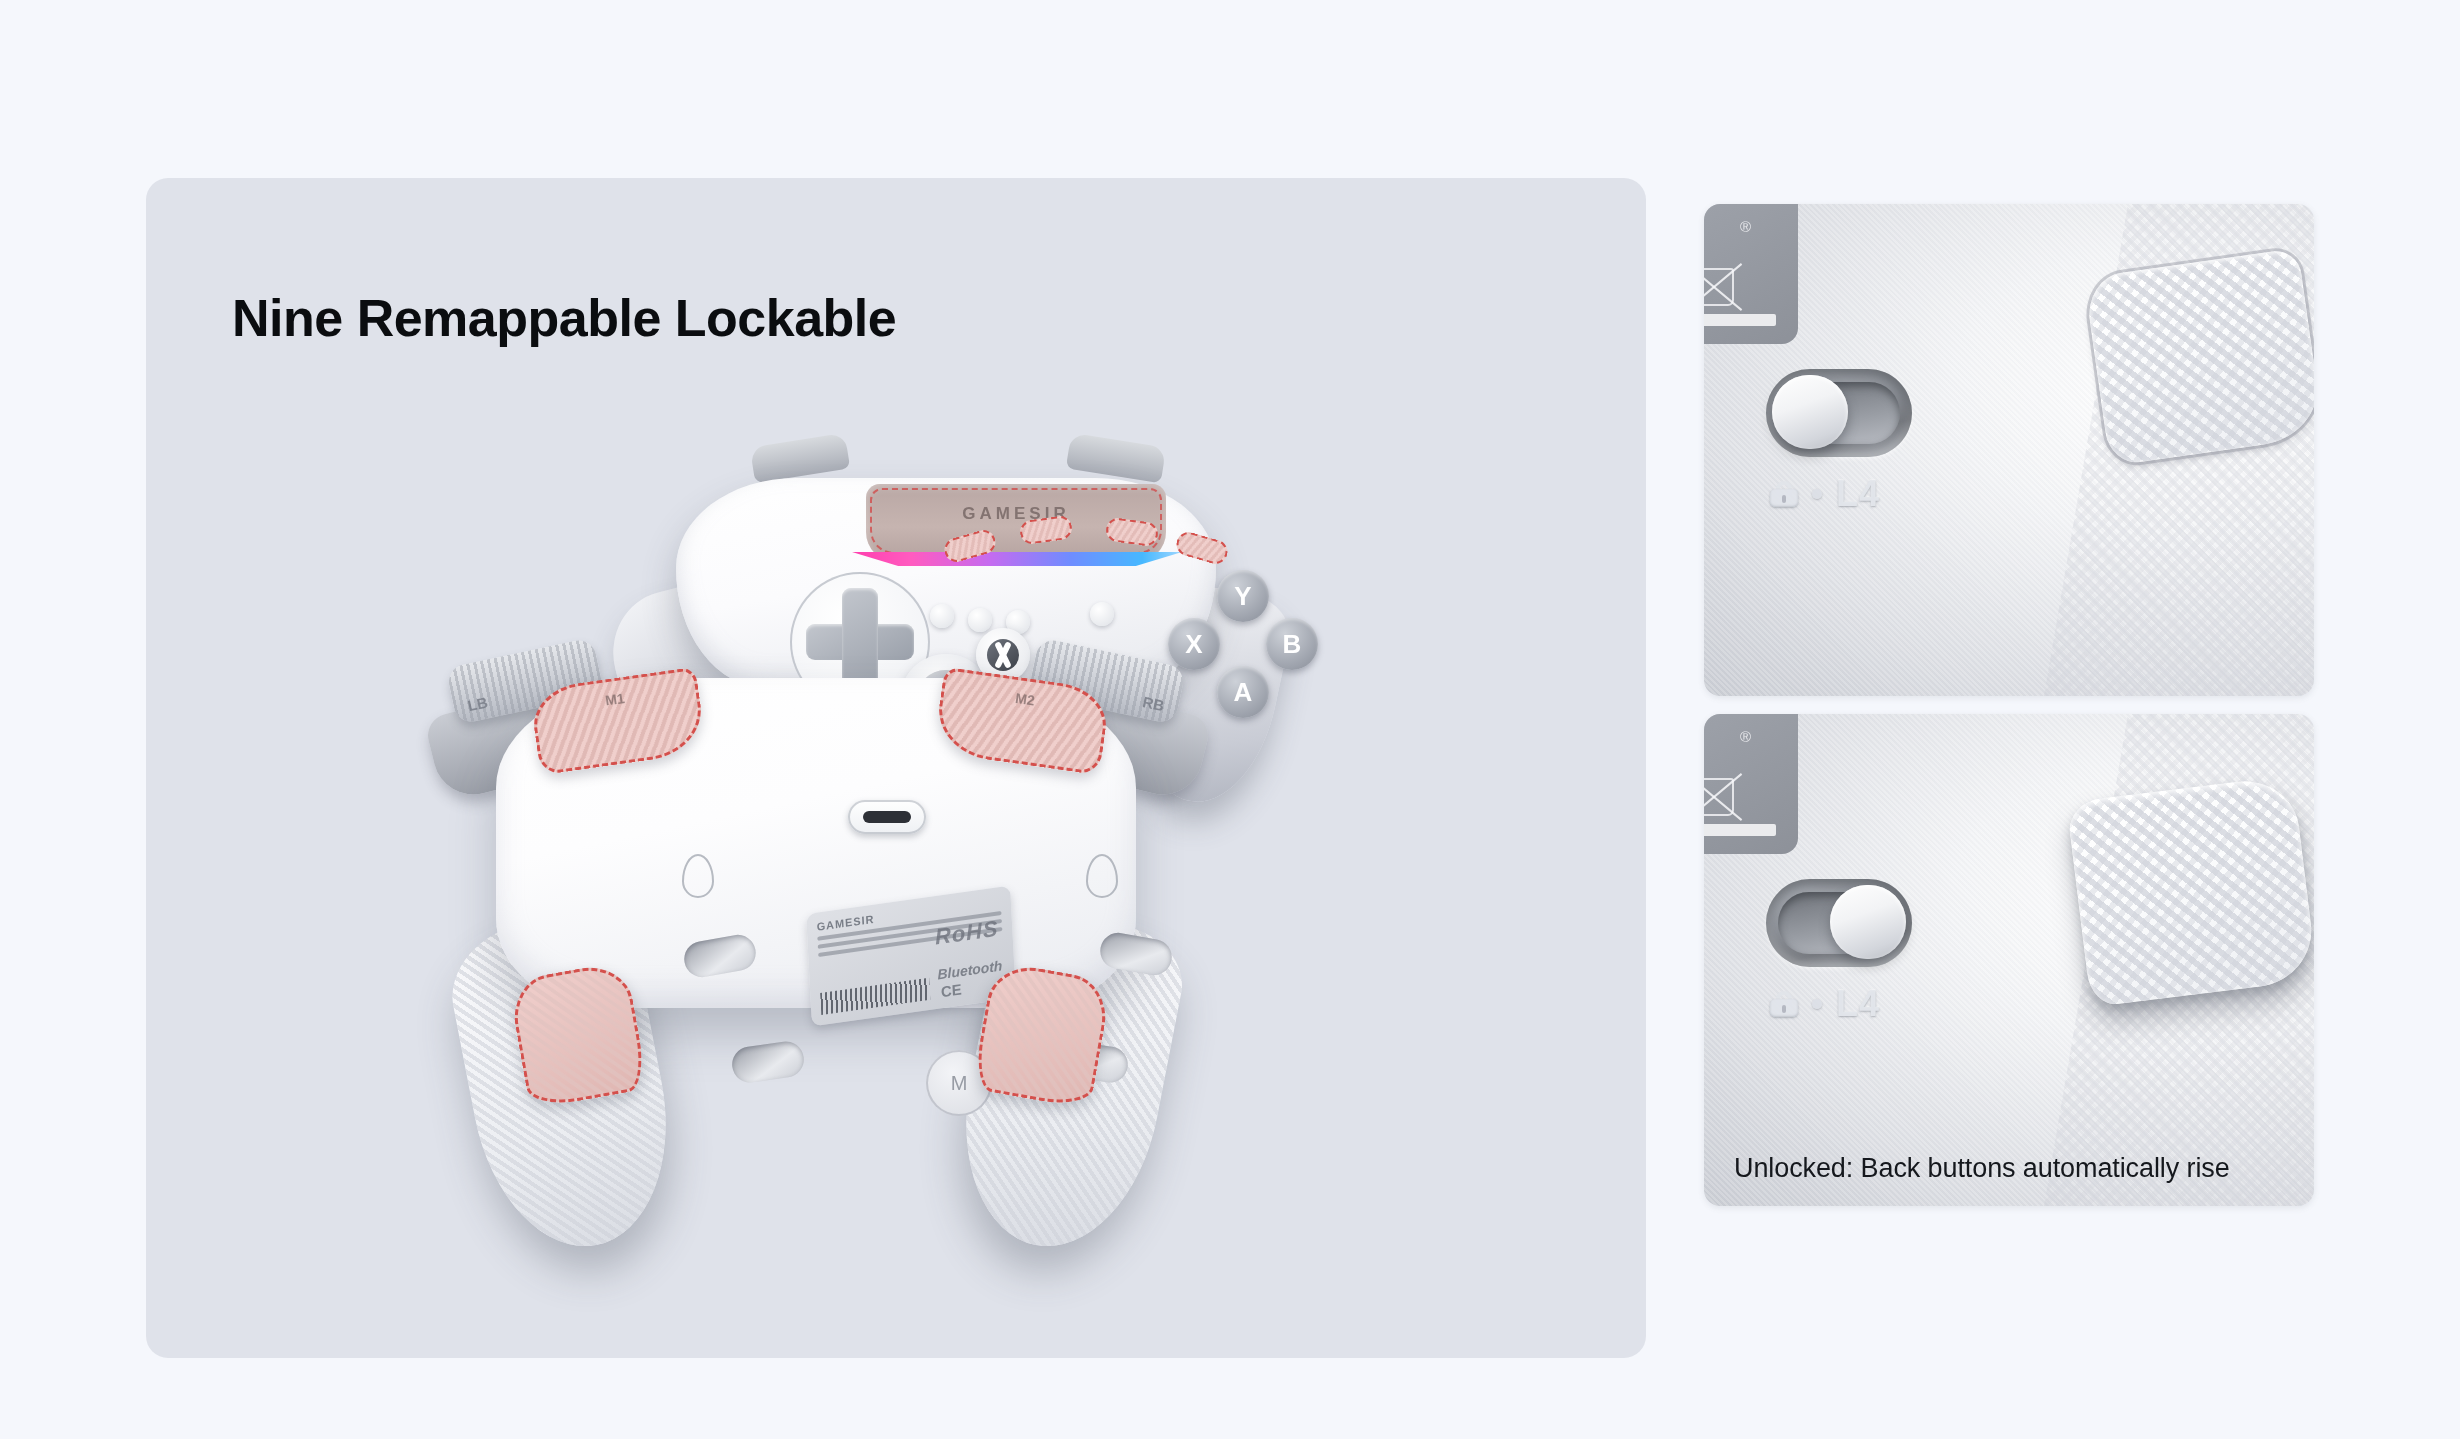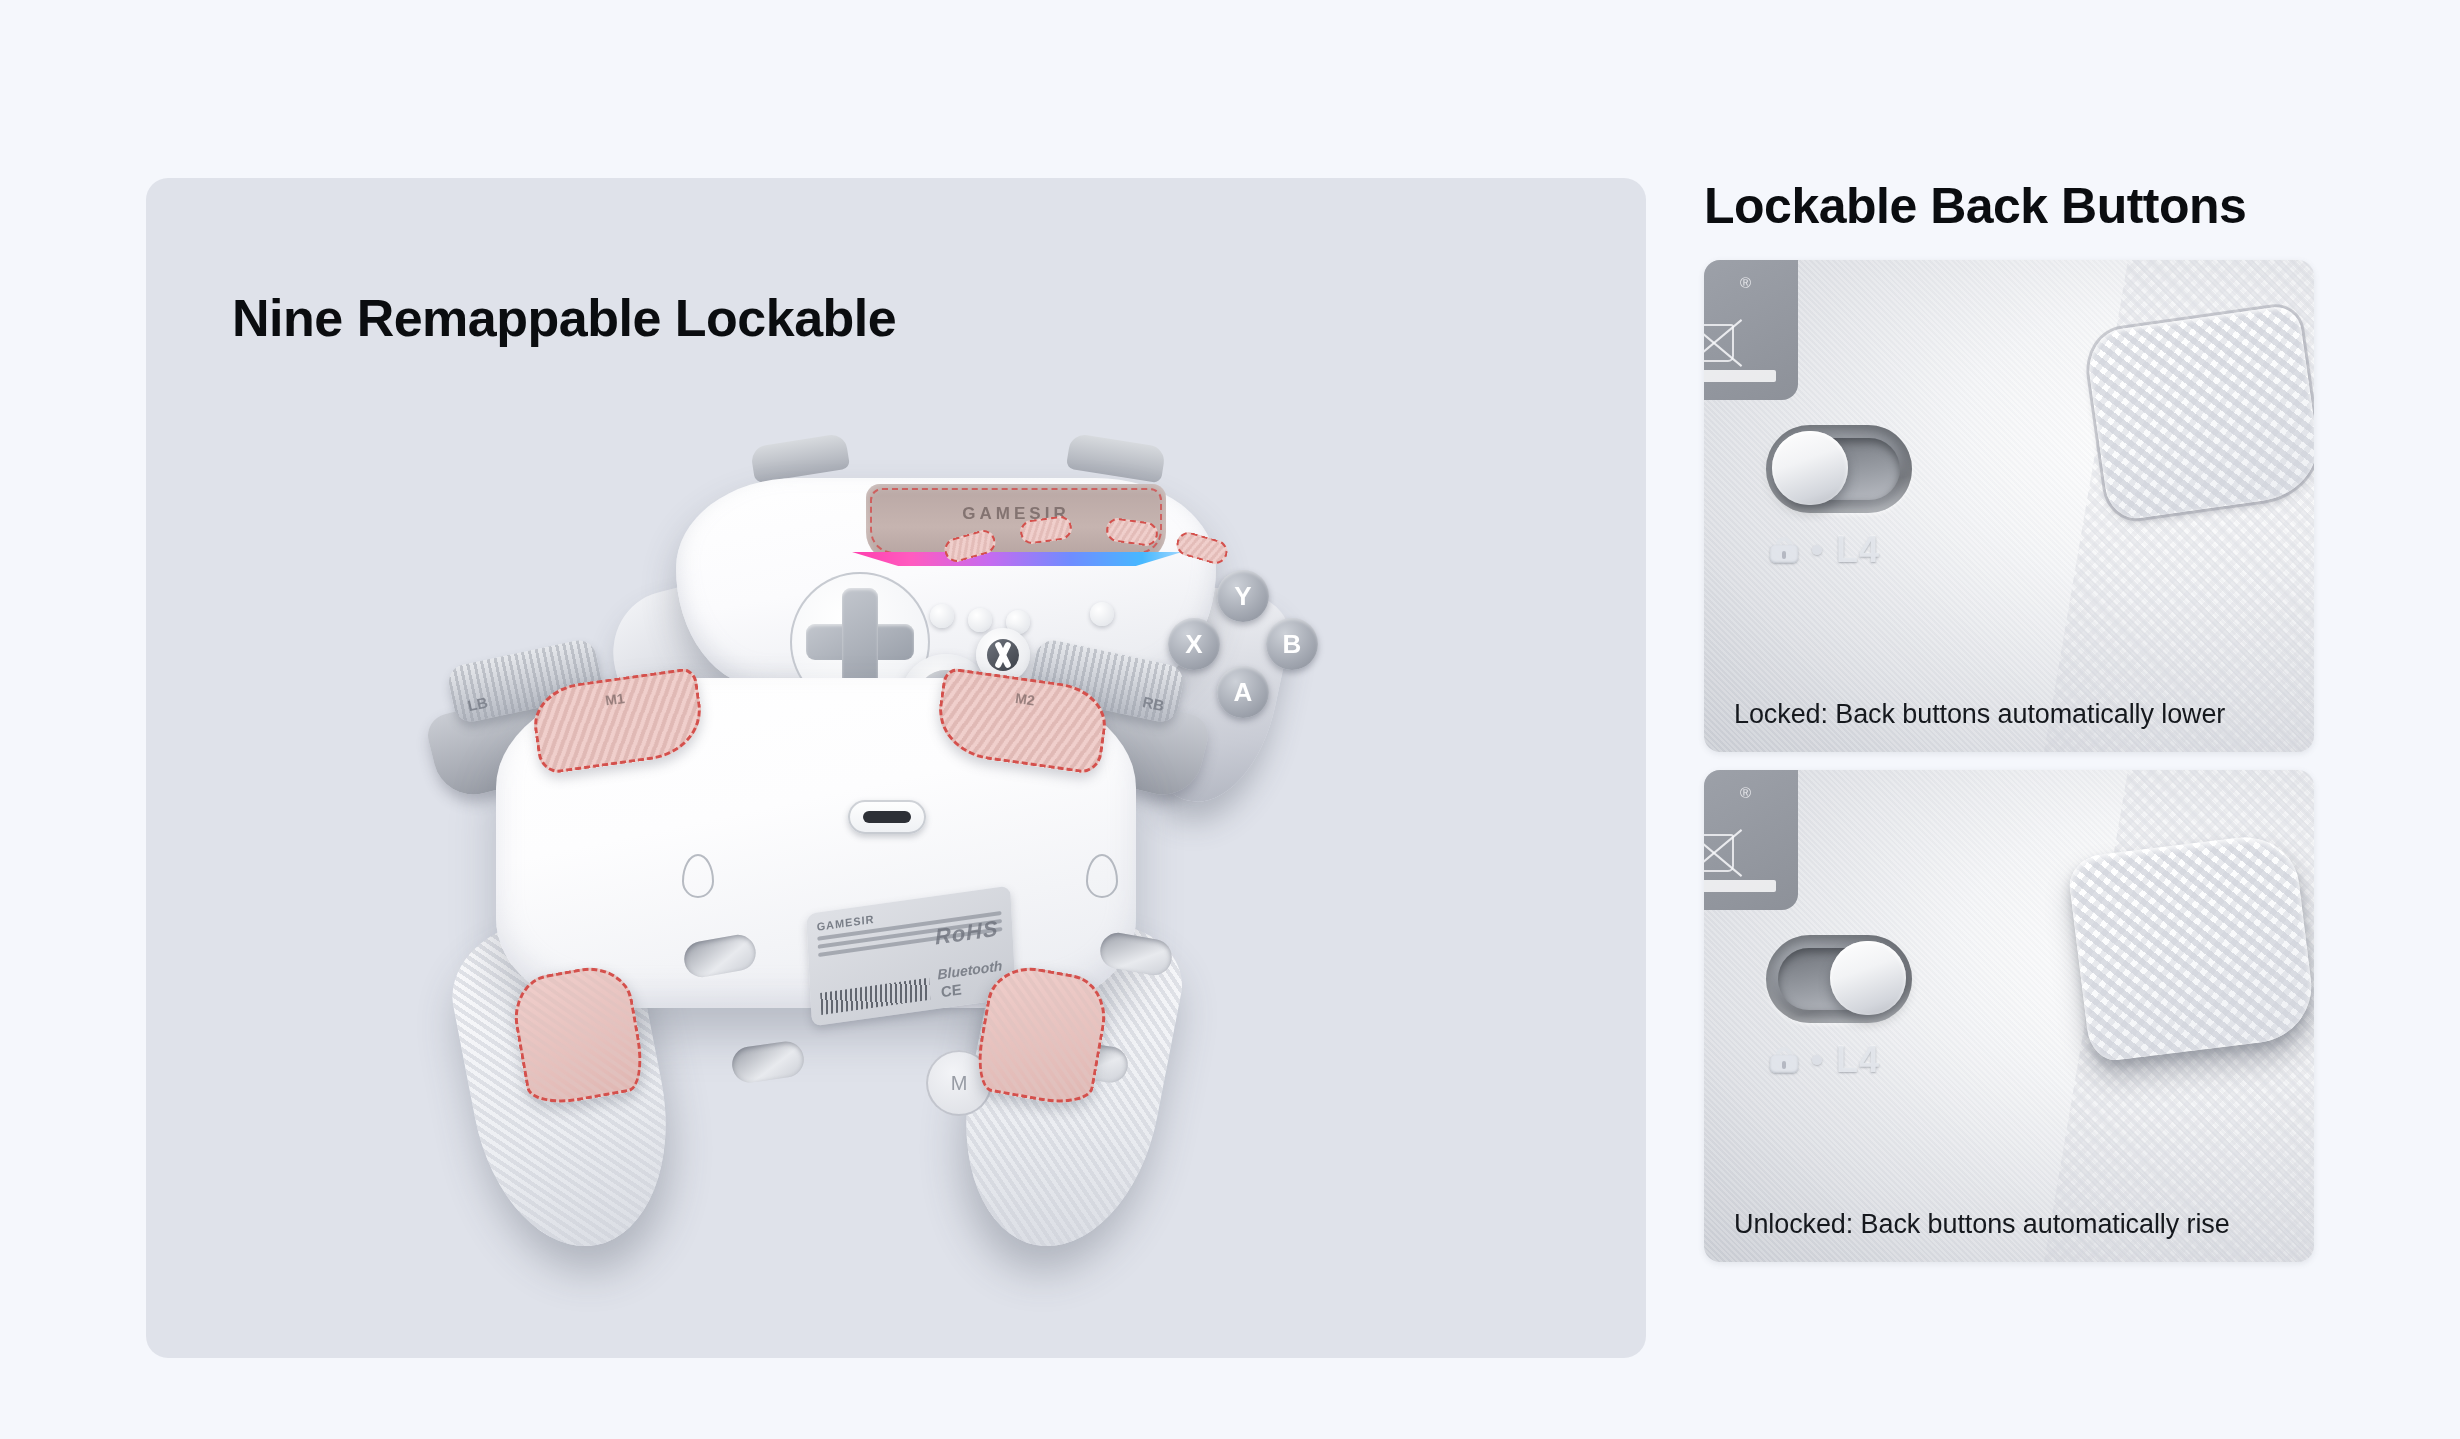--- a/index.html
+++ b/index.html
@@ -596,21 +596,20 @@
 
         <div class="cb-grip-btn g1"></div>
         <div class="cb-grip-btn g2"></div>
 
       </div>
     </div>
   </div>
 
   <div class="right-col">
 
-    <div class="right-title">Lockable Back Buttons</div>
 
     <div class="photo locked">
       <div class="photo-texture"></div>
       <div class="photo-checker"></div>
 
       <div class="reg-sticker">
 
         <div class="reg-r">®</div>
         <div class="reg-weee"></div>
         <div class="reg-bar"></div>
@@ -625,21 +624,20 @@
             <span class="lock-body"></span>
             <span class="lock-keyhole"></span>
           </span>
           <span class="legend-dot"></span>
           <span class="legend-l4">L4</span>
         </div>
       </div>
 
       <div class="back-btn lowered"></div>
 
-      <div class="caption">Locked: Back buttons automatically lower</div>
     </div>
 
     <div class="photo unlocked">
       <div class="photo-texture"></div>
       <div class="photo-checker"></div>
 
       <div class="reg-sticker">
 
         <div class="reg-r">®</div>
         <div class="reg-weee"></div>

